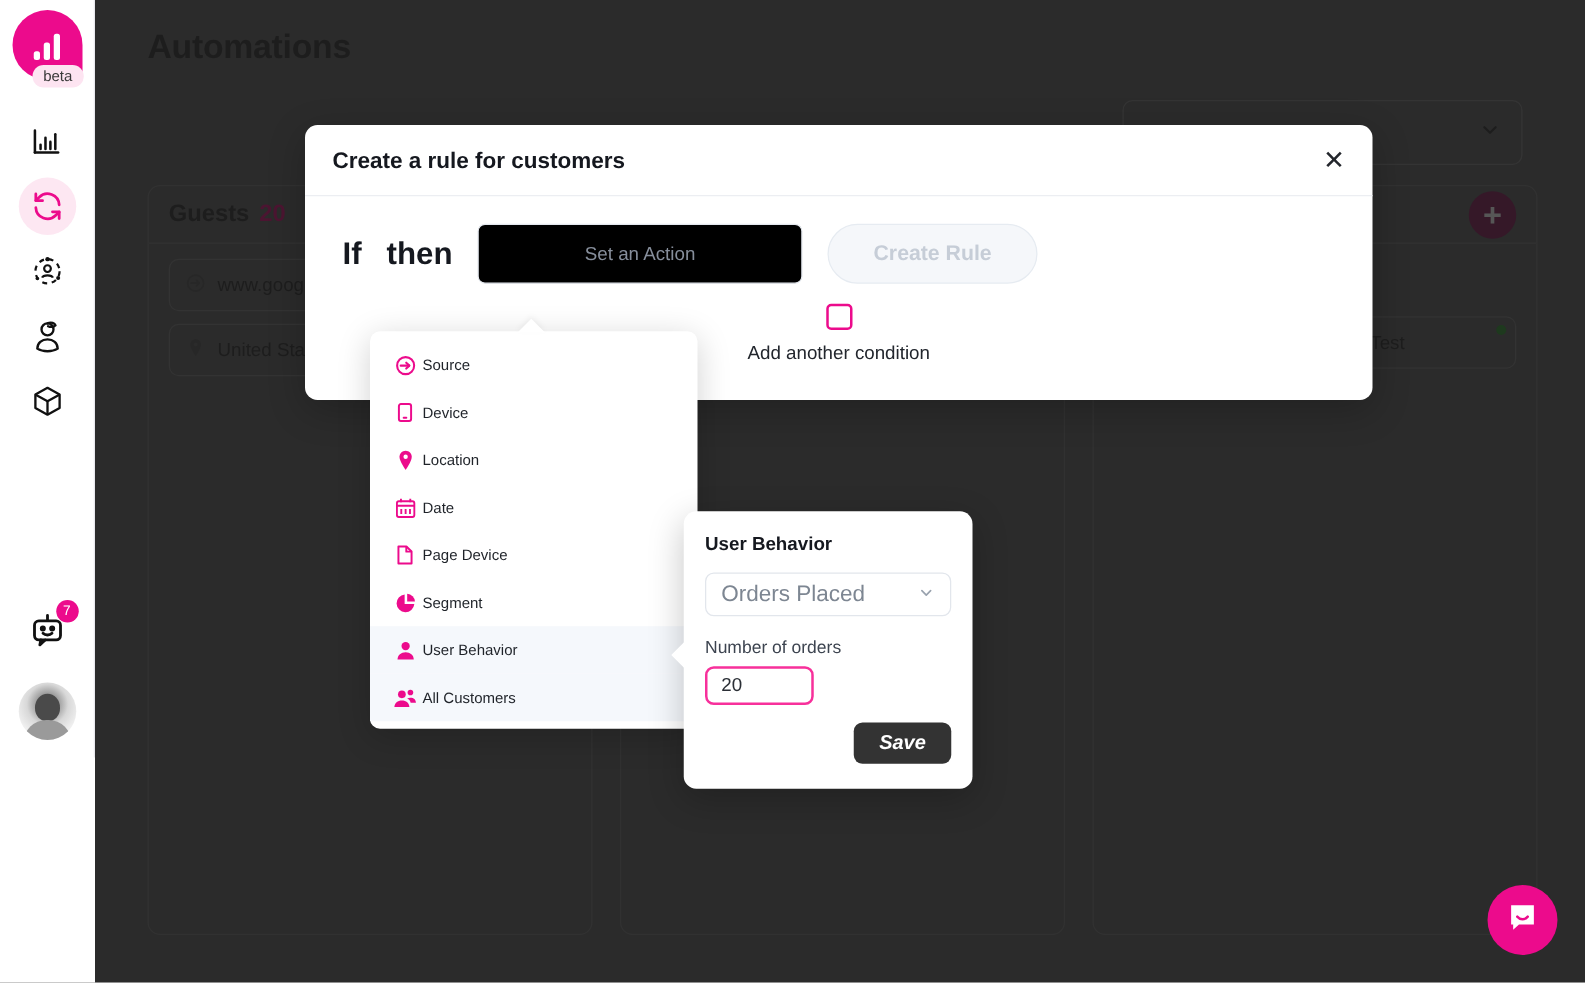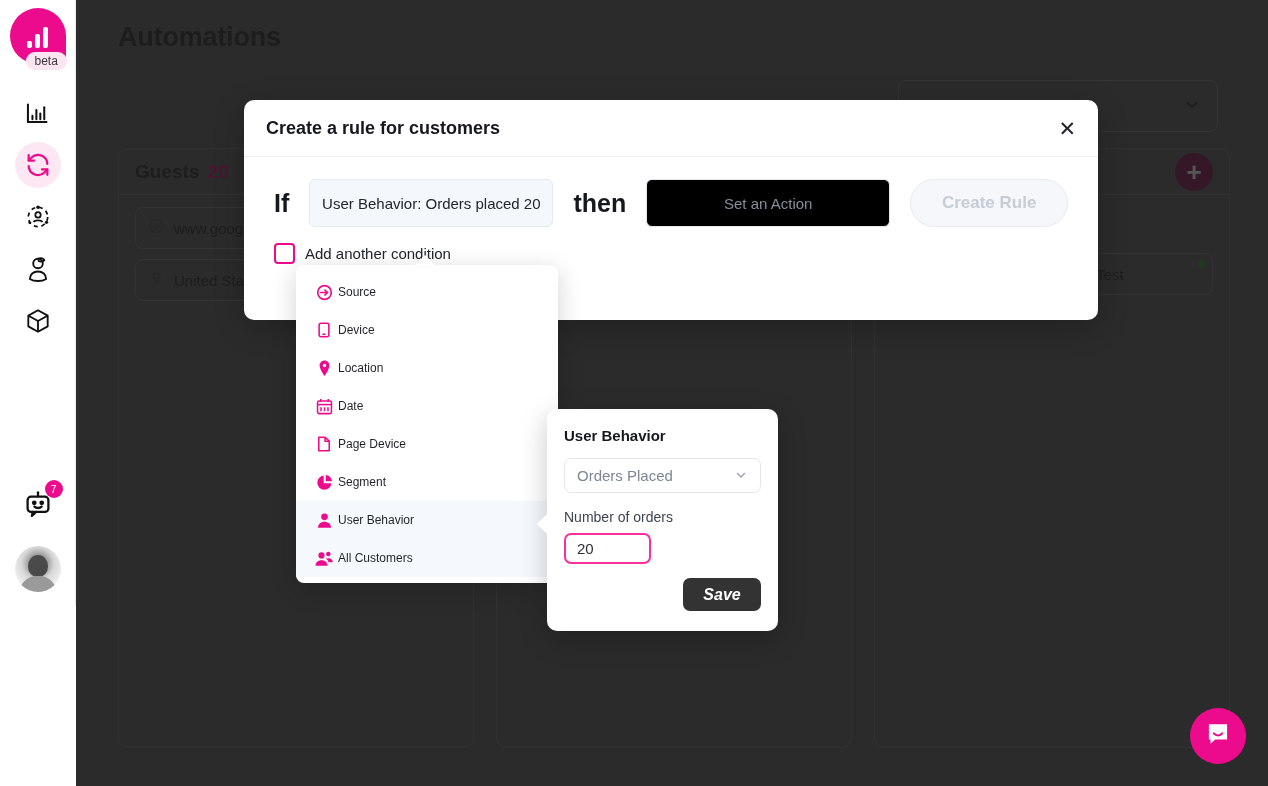--- a/index.html
+++ b/index.html
@@ -170,21 +170,21 @@
     border: 1px solid #e4e8ee; border-radius: 6px;
     display:flex; align-items:center; justify-content:center;
     font-size: 15px; color:#868e9b; cursor:pointer;
   }
   .create-btn {
     width: 168px; height: 48px; background:#f5f7fa;
     border: 1px solid #e6ebf1; border-radius: 24px;
     display:flex; align-items:center; justify-content:center;
     font-size: 17px; font-weight: bold; color:#c6cdd7; cursor:pointer;
   }
-  .extra-row { display:flex; align-items:center; gap: 10px; margin-top: 16px; }
+  .extra-row { display:flex; align-items:center; gap: 10px; margin-top: 16px; flex-direction: column; }
   .chk {
     width: 21px; height: 21px; border: 2px solid #ec0b8c; border-radius: 4px;
     background:#fff; cursor:pointer; flex: 0 0 auto;
   }
   .extra-label { font-size: 15px; color:#22262d; }
 
   
   .dropdown {
     position:absolute; left: 296px; top: 265px;
     width: 262px; border-radius: 8px; background:#fff;
@@ -214,21 +214,21 @@
   .popover:before {
     content:""; position:absolute; left: -10px; top: 104px;
     border-top: 11px solid transparent; border-bottom: 11px solid transparent;
     border-right: 11px solid #fff;
   }
   .pop-title { font-size: 15px; font-weight:bold; color:#15181f; }
   .pop-select {
     margin-top: 14px; height: 35px; width: 197px;
     border: 1px solid #e2e6ec; border-radius: 7px;
     display:flex; align-items:center; padding: 16px 12px;
-    font-size: 15px; color:#7d8692; cursor:pointer;
+    font-size: 18px; color:#7d8692; cursor:pointer;
   }
   .pop-select .chev { margin-left:auto; color:#99a2ae; font-size: 11px; }
   .pop-label { margin-top: 16px; font-size: 14px; color:#3d4450; }
   .pop-input {
     margin-top: 8px; width: 87px; height: 31px;
     border: 2px solid #f7309b; border-radius: 7px;
     display:flex; align-items:center; padding: 0 11px;
     font-size: 15px; color:#2b2f36;
   }
   .save-btn {
@@ -441,21 +441,20 @@
   </div>
 
   <div class="modal">
     <div class="modal-head">
       <div class="modal-title">Create a rule for customers</div>
       <div class="modal-close">✕</div>
     </div>
     <div class="modal-body">
       <div class="rule-row">
         <span class="if-word">If</span>
-        <div class="cond-box">User Behavior: Orders placed 20</div>
         <span class="then-word">then</span>
         <div class="action-box">Set an Action</div>
         <div class="create-btn">Create Rule</div>
       </div>
       <div class="extra-row">
         <div class="chk"></div>
         <span class="extra-label">Add another condition</span>
       </div>
     </div>
   </div>

